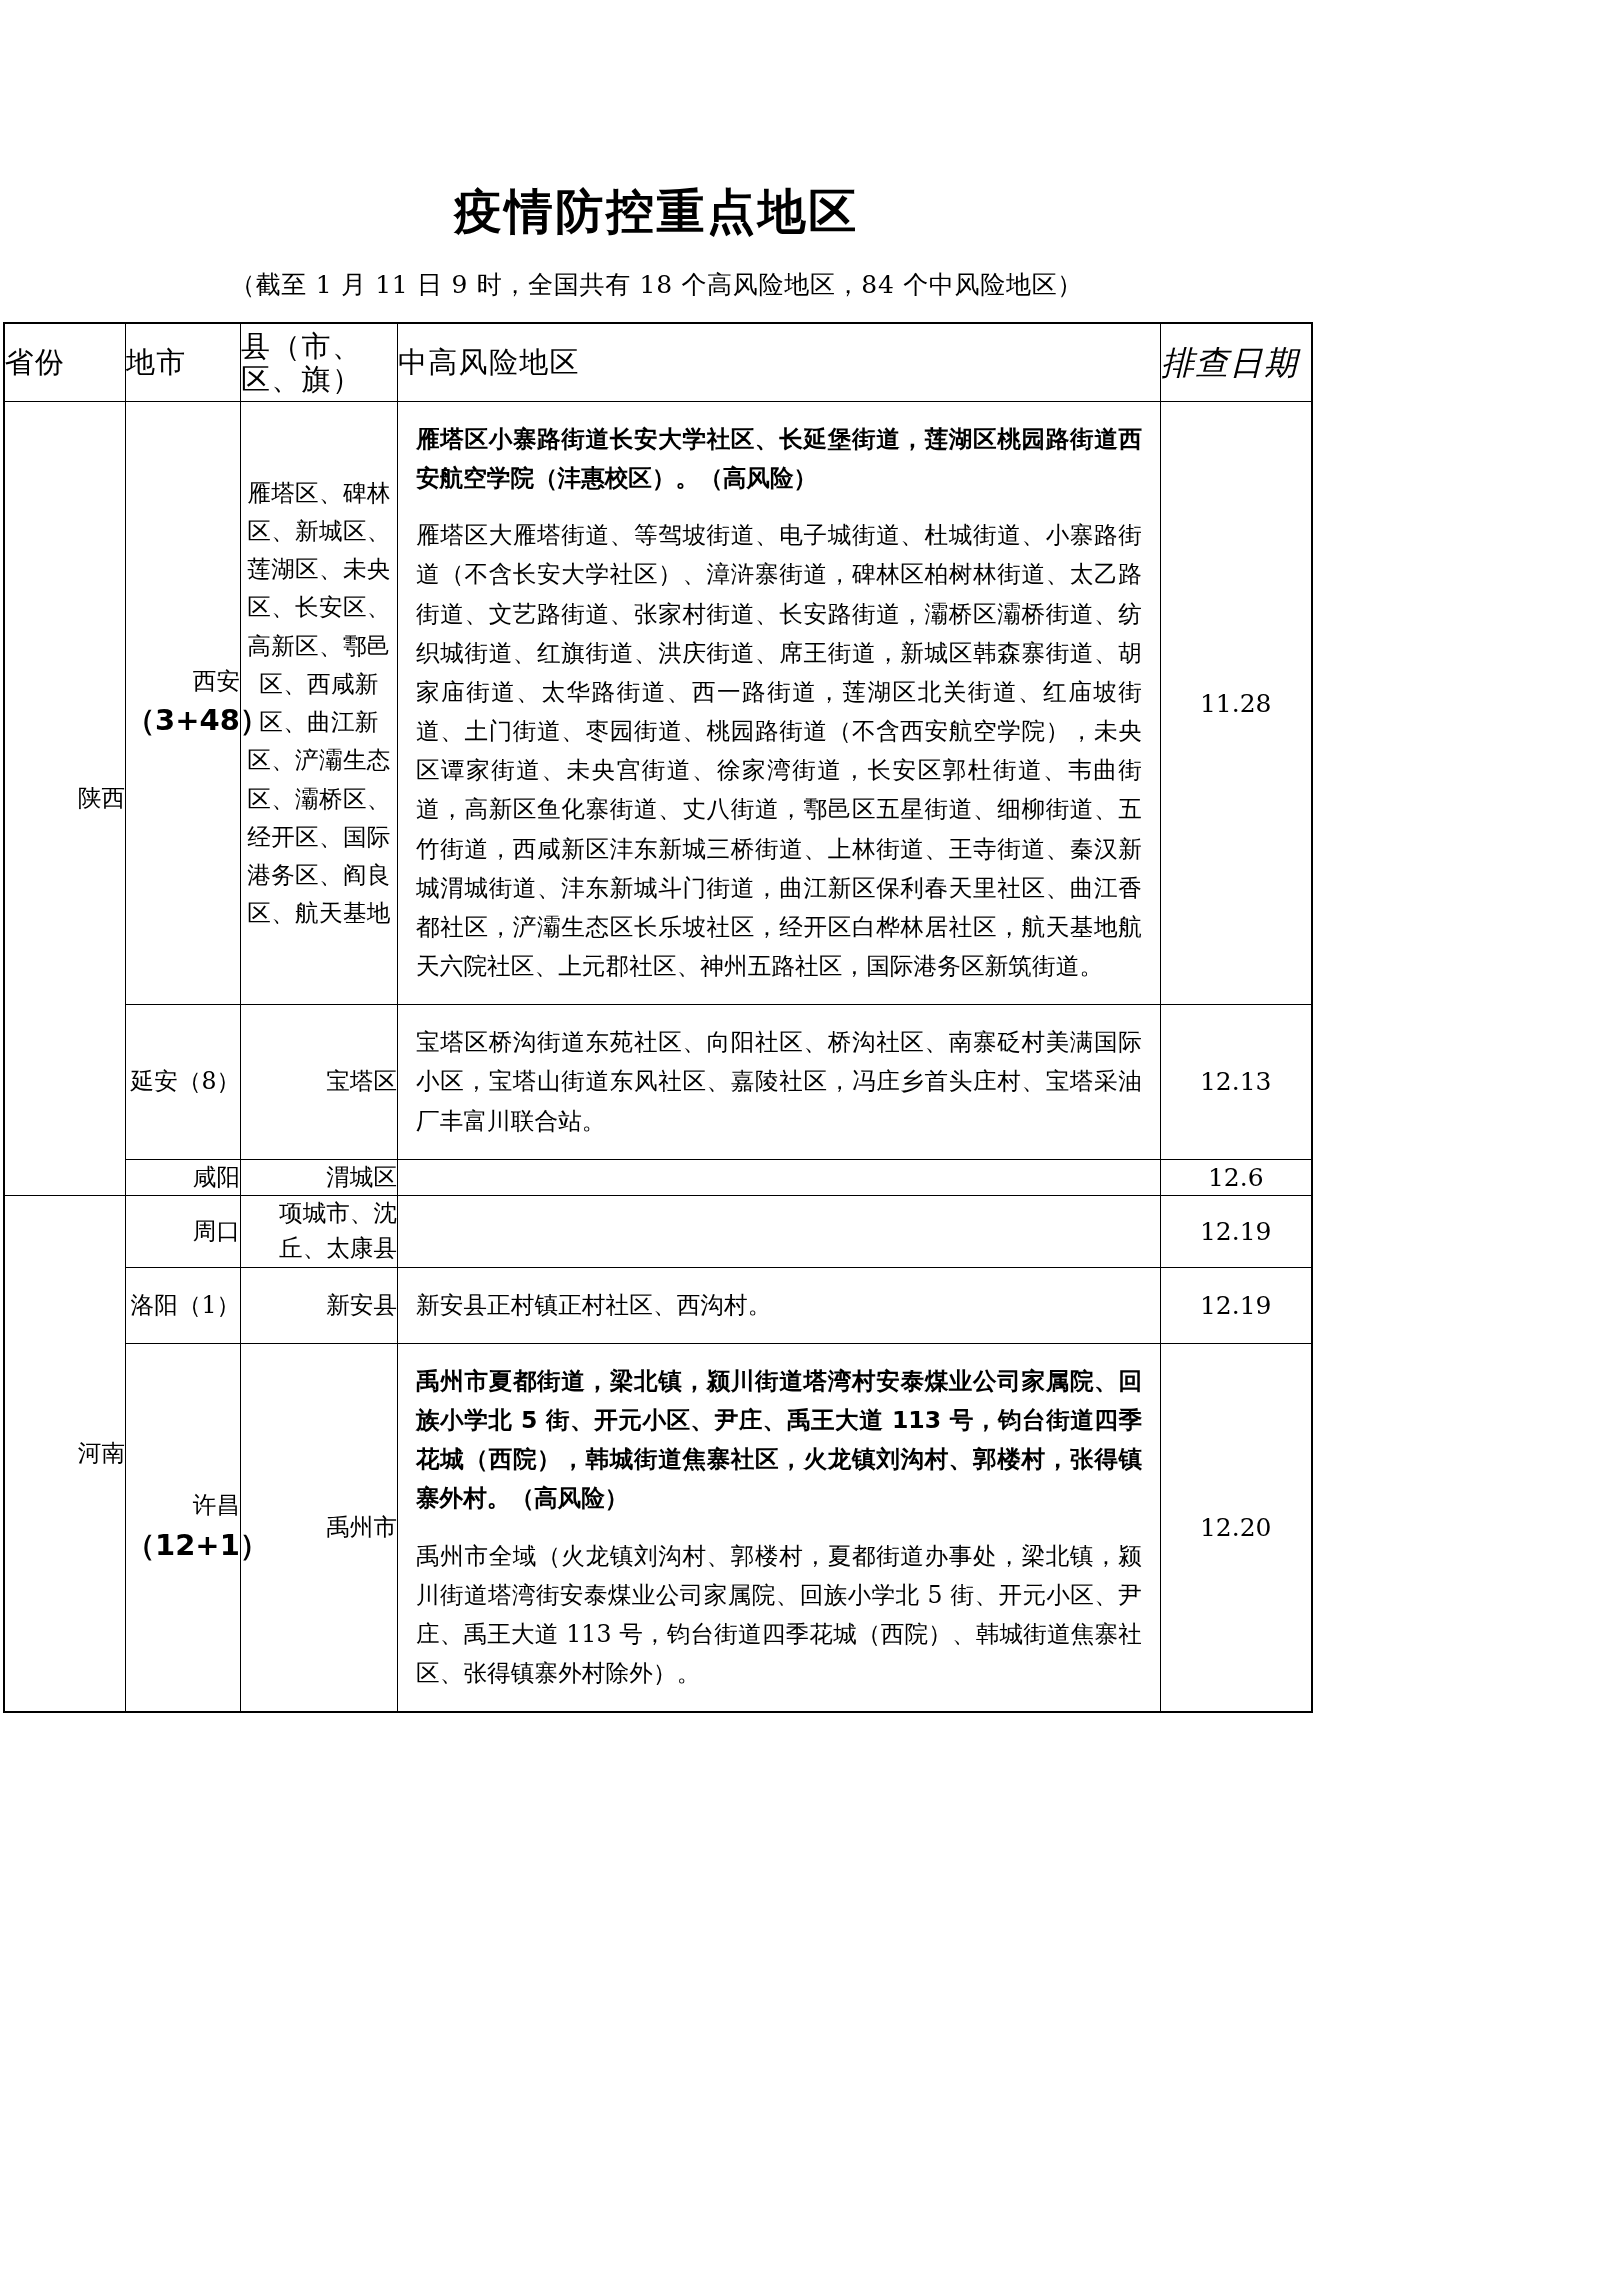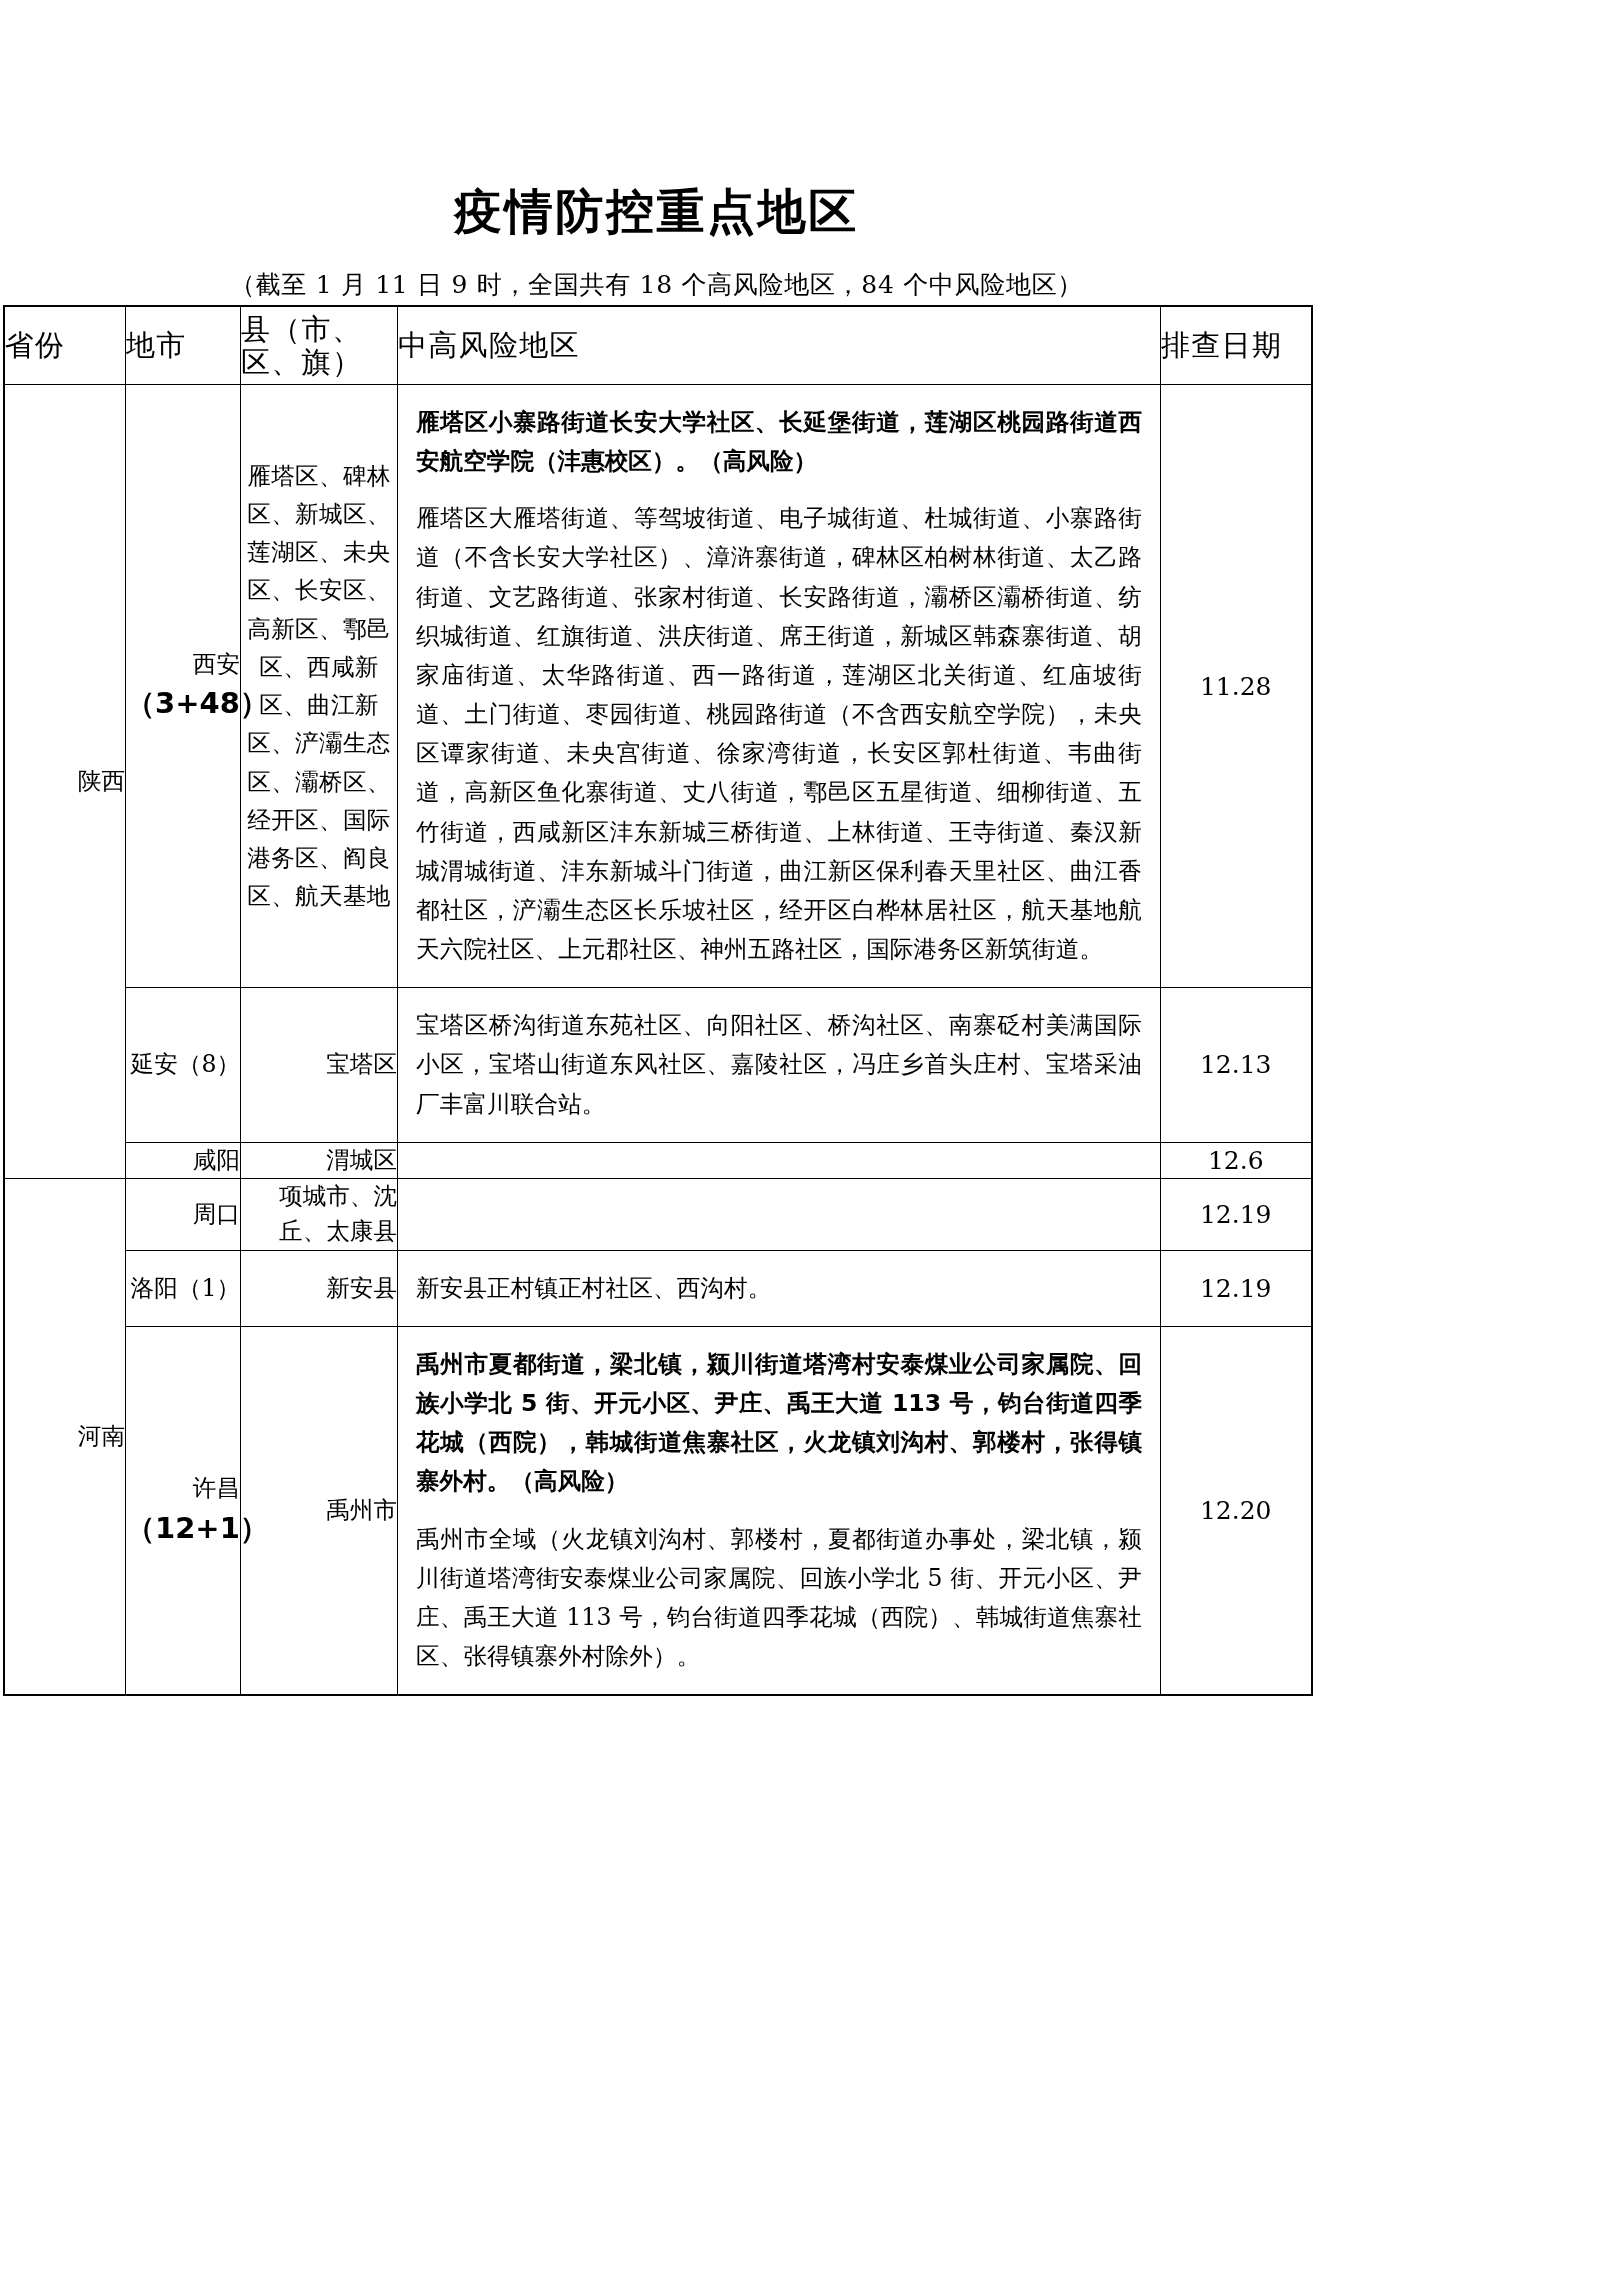--- a/index.html
+++ b/index.html
@@ -32,21 +32,21 @@
     margin: 0;
     padding-top: 187px;
     line-height: 1.0;
   }
   .doc-subtitle {
     text-align: center;
     font-size: 25px;
     font-family: "DejaVu Serif", "Liberation Serif", serif;
     margin: 0;
     padding-top: 33px;
-    padding-bottom: 4px;
+    padding-bottom: 21px;
     letter-spacing: 0.7px;
   }
 
   
   .table-wrap {
     margin: 0 auto;
     width: 1308px;
   }
   table.risk-table {
     border-collapse: collapse;
@@ -73,22 +73,23 @@
     text-align: left;
     font-family: "DejaVu Sans", "Liberation Sans", sans-serif;
     font-weight: 700;
     font-size: 29px;
     letter-spacing: 1.3px;
     height: 77px;
     line-height: 1.12;
     padding: 3.9px 2.6px;
   }
   thead th.th-date {
-    font-size: 29px;
+    font-size: 33px;
     line-height: 1.08;
+    font-style: italic;
   }
 
   
   td.cell-center {
     text-align: right;
     font-size: 23.6px;
     padding: 6.5px 3.9px;
     line-height: 1.5;
   }
   td.cell-county {

